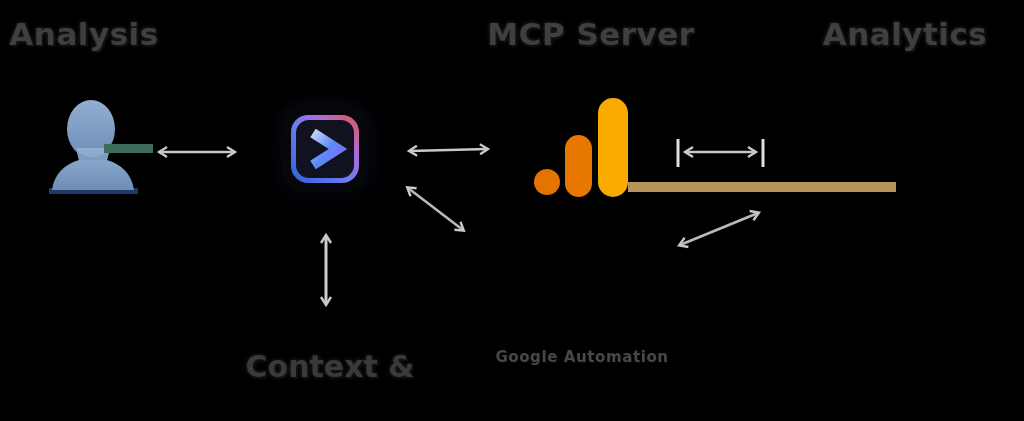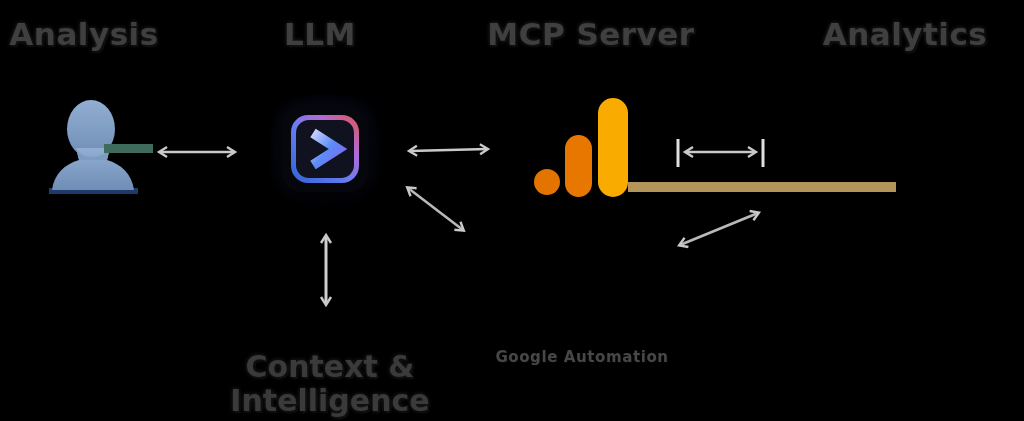--- a/index.html
+++ b/index.html
@@ -57,21 +57,20 @@
     font-size:15px;font-weight:600;color:#474747;letter-spacing:.6px;white-space:nowrap;
     text-shadow:1px 1px 1px rgba(10,10,10,.9);
   }
 </style>
 </head>
 <body>
 
 <div class="stage">
 
   <div class="stage-title t-analysis">Analysis</div>
-  <div class="stage-title t-llm">LLM</div>
   <div class="stage-title t-mcp">MCP Server</div>
   <div class="stage-title t-automation">Analytics</div>
 
   <div class="user-wrap">
     <svg width="96" height="100" viewBox="0 0 96 100">
       <defs>
         <linearGradient id="userGrad" x1="0" y1="0" x2="0" y2="1">
           <stop offset="0" stop-color="#92aed2"></stop>
           <stop offset="1" stop-color="#6f8db5"></stop>
         </linearGradient>
@@ -140,18 +139,17 @@
       <line x1="686" y1="152" x2="755" y2="152" stroke="#c9c9c9" stroke-width="2.6" marker-start="url(#head)" marker-end="url(#head)"></line>
     </g>
 
     <g>
       <line x1="680" y1="245" x2="758" y2="213" stroke="#b9b9b9" stroke-width="2.6" marker-start="url(#head)" marker-end="url(#head)"></line>
     </g>
   </svg>
 
   <div class="context-caption">
     <div>Context &amp;</div>
-    <div>Intelligence</div>
   </div>
 
   <div class="ga-caption">Google Automation</div>
 
 </div>
 
 </body></html>

